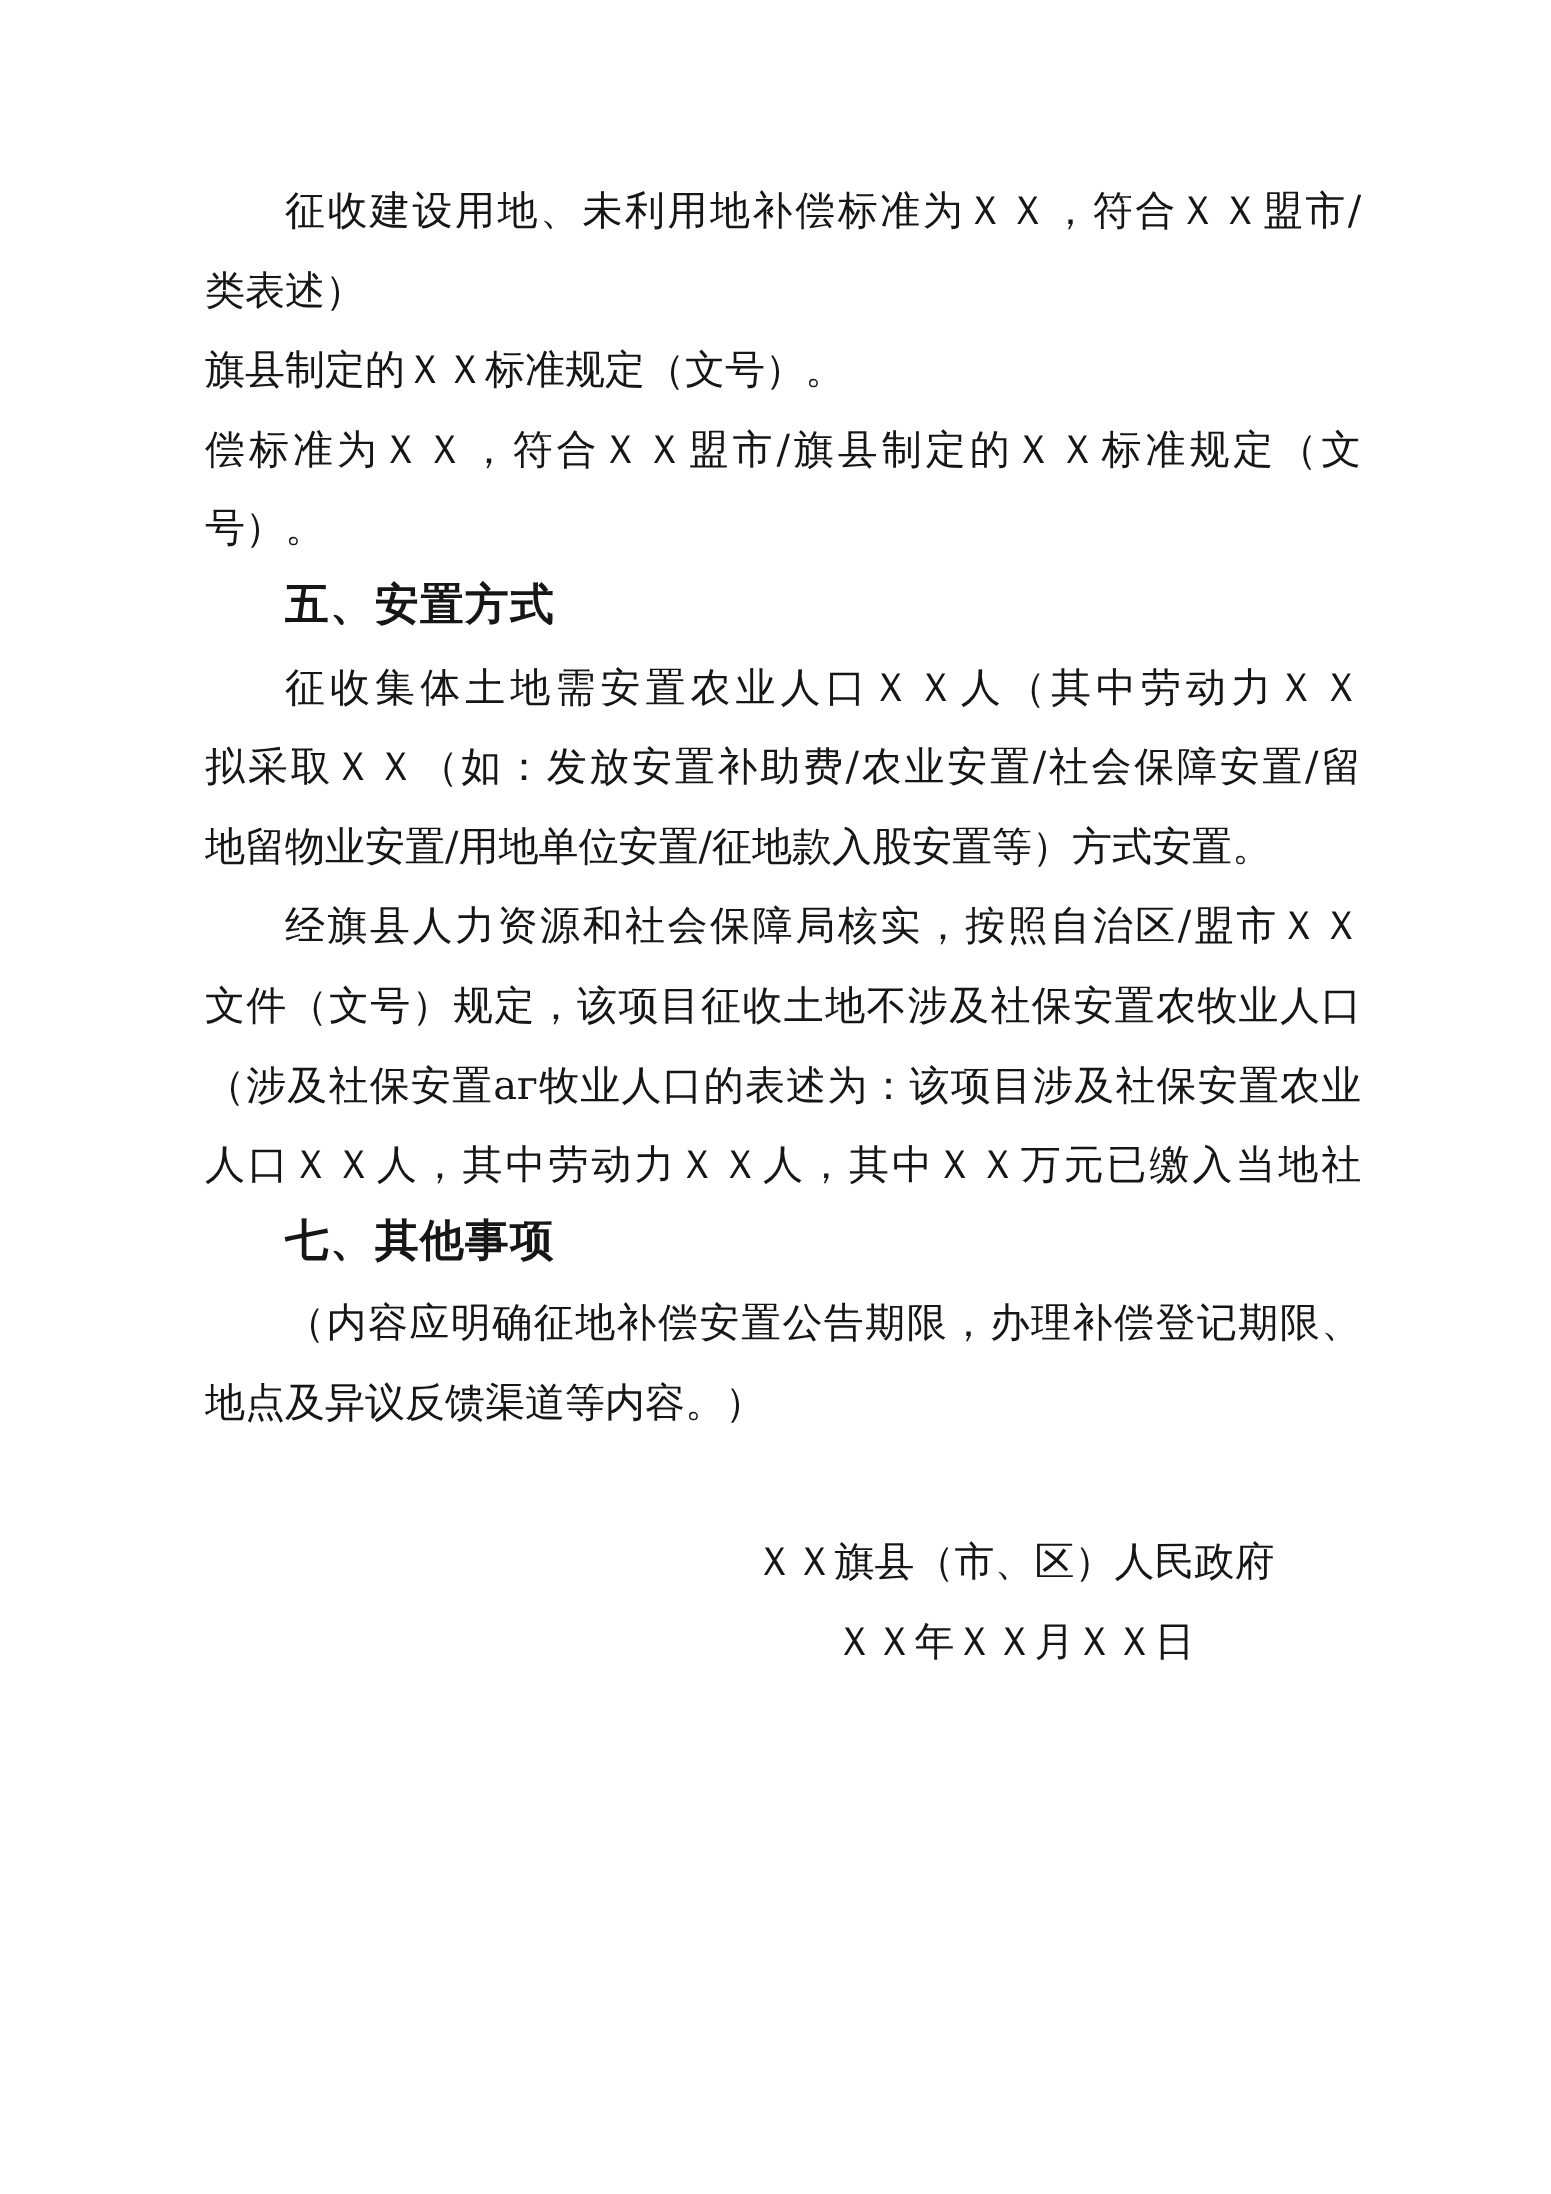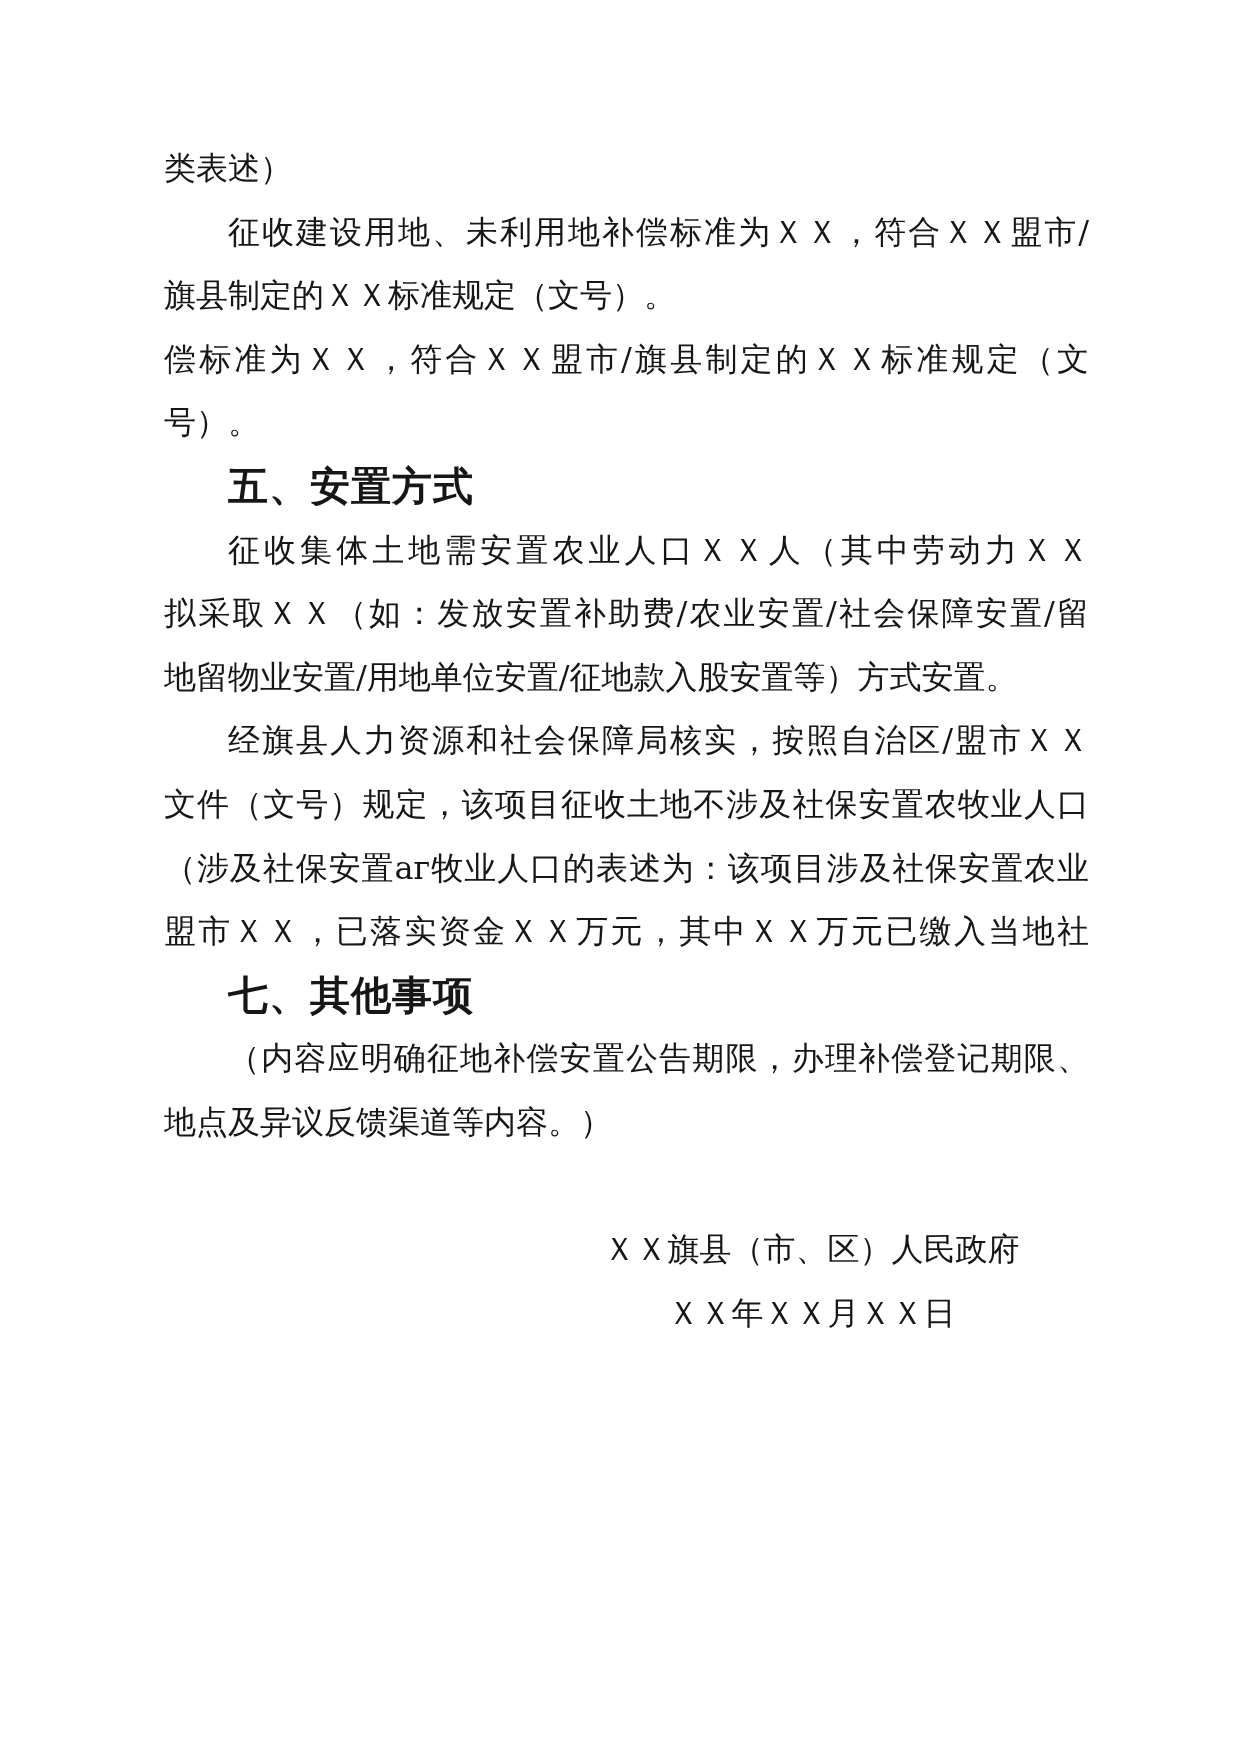--- a/index.html
+++ b/index.html
@@ -23,49 +23,49 @@
     font-size:32px;
     white-space:normal;
     overflow:hidden;
   }
   .indent { text-indent:64px; }
   .fill {
     text-align:justify;
     text-align-last:justify;
   }
   .heading {
-    font-family:Liberation Serif, serif;
+    font-family:Liberation Mono, monospace;
     font-weight:bold;
-    font-size:40px;
+    font-size:35px;
     letter-spacing:1px;
   }
   .blank { }
   .sign {
     text-align:center;
     transform:translateX(185px);
   }
 </style>
 </head>
 <body>
 
 <div class="page">
   <div class="content">
+    <div class="line indent fill">征收建设用地、未利用地补偿标准为ＸＸ，符合ＸＸ盟市/</div>
     <div class="line">类表述）</div>
-    <div class="line indent fill">征收建设用地、未利用地补偿标准为ＸＸ，符合ＸＸ盟市/</div>
     <div class="line">旗县制定的ＸＸ标准规定（文号）。</div>
     <div class="line fill">偿标准为ＸＸ，符合ＸＸ盟市/旗县制定的ＸＸ标准规定（文</div>
     <div class="line">号）。</div>
     <div class="line indent heading">五、安置方式</div>
     <div class="line indent fill">征收集体土地需安置农业人口ＸＸ人（其中劳动力ＸＸ人）。</div>
     <div class="line fill">拟采取ＸＸ（如：发放安置补助费/农业安置/社会保障安置/留</div>
     <div class="line">地留物业安置/用地单位安置/征地款入股安置等）方式安置。</div>
     <div class="line indent fill">经旗县人力资源和社会保障局核实，按照自治区/盟市ＸＸ</div>
     <div class="line fill">文件（文号）规定，该项目征收土地不涉及社保安置农牧业人口</div>
     <div class="line fill">（涉及社保安置аг牧业人口的表述为：该项目涉及社保安置农业</div>
-    <div class="line fill">盟市ＸＸ，已落实资金ＸＸ万元，其中ＸＸ万元已缴入当地社</div>
+    <div class="line fill">人口ＸＸ人，其中劳动力ＸＸ人，其中ＸＸ万元已缴入当地社</div>
     <div class="line indent heading">七、其他事项</div>
     <div class="line indent fill">（内容应明确征地补偿安置公告期限，办理补偿登记期限、</div>
     <div class="line">地点及异议反馈渠道等内容。）</div>
     <div class="line blank"></div>
     <div class="line sign">ＸＸ旗县（市、区）人民政府</div>
     <div class="line sign">ＸＸ年ＸＸ月ＸＸ日</div>
   </div>
 </div>
 
 </body></html>

